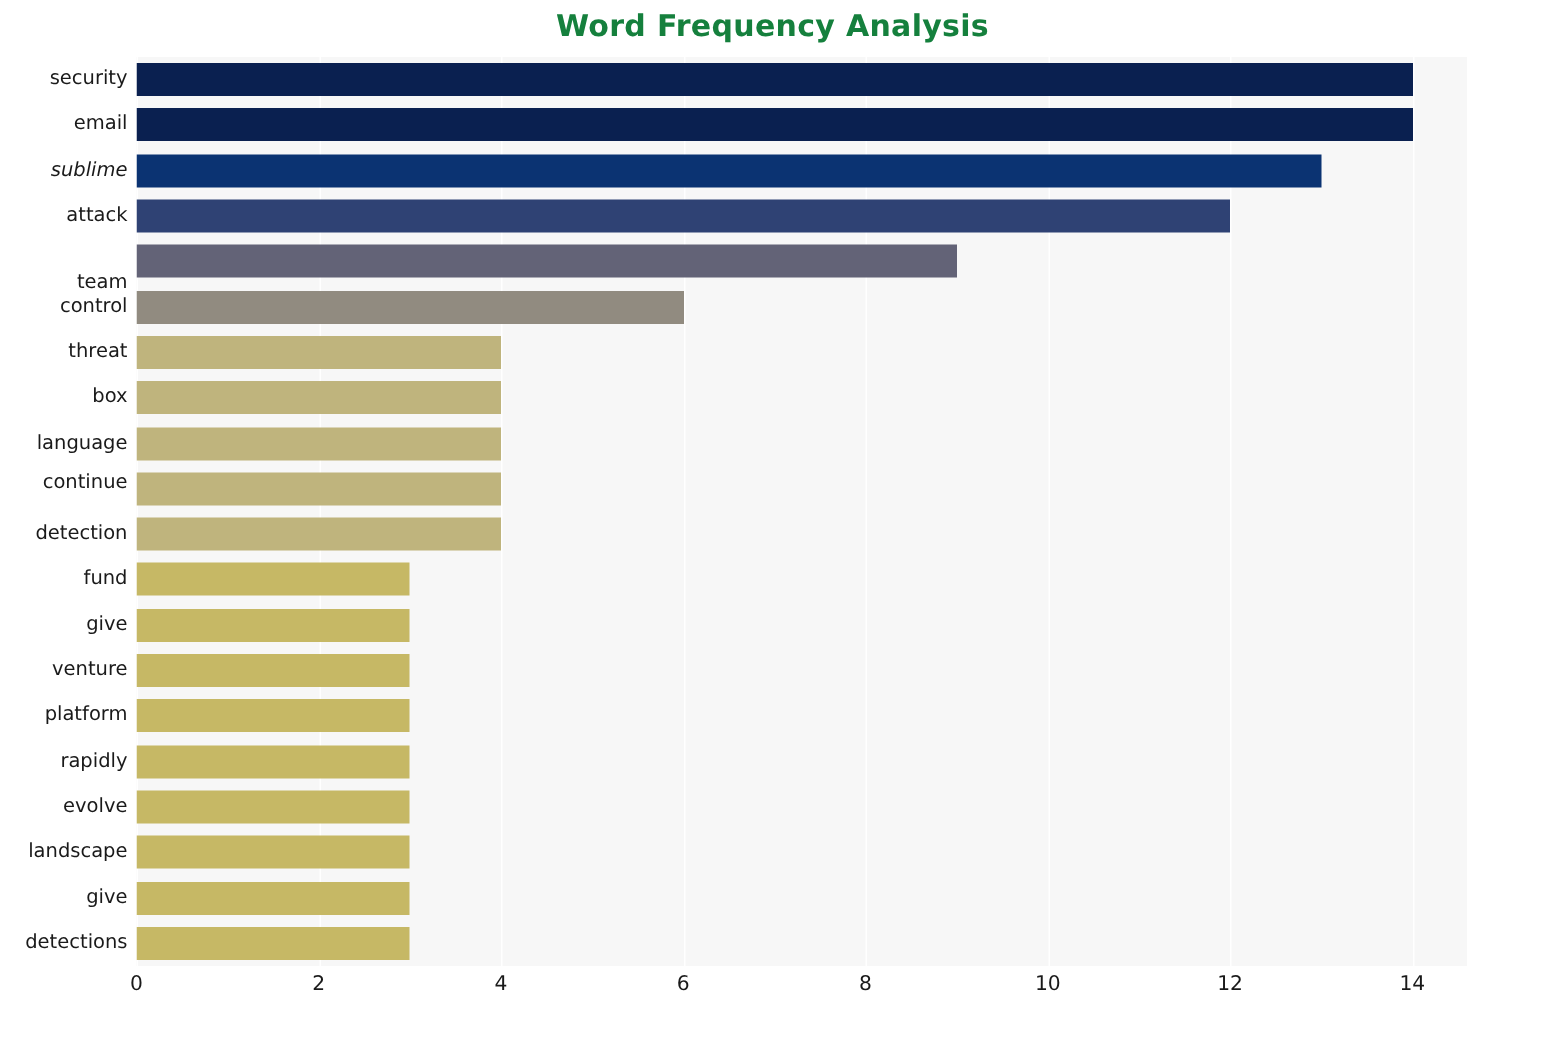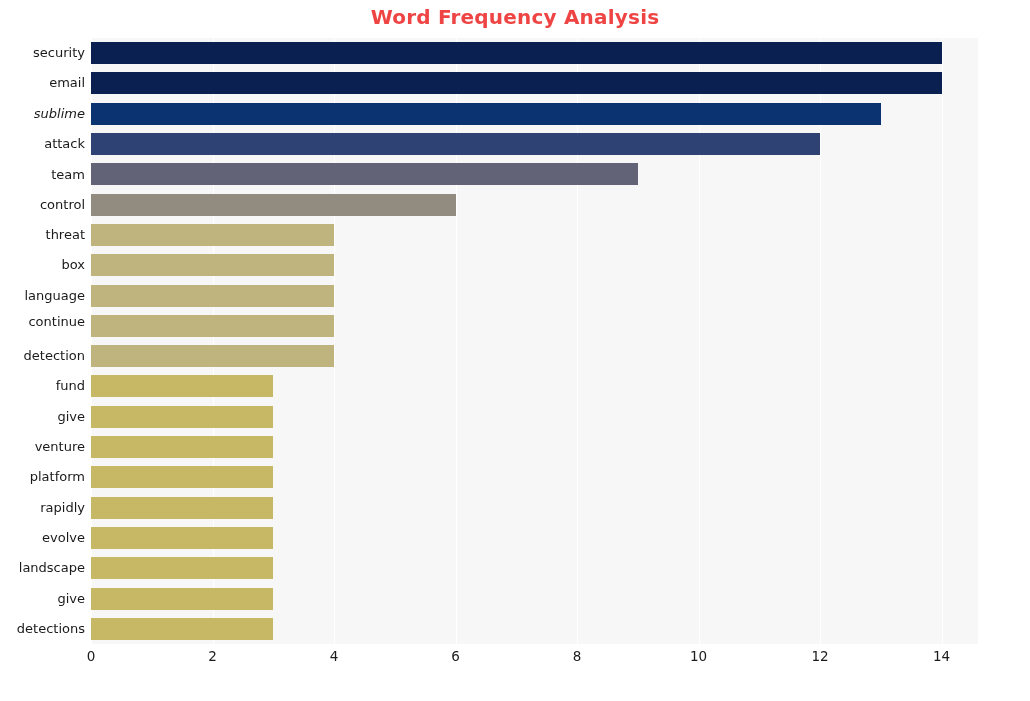--- a/index.html
+++ b/index.html
@@ -20,21 +20,21 @@
     background: #ffffff;
   }
   #chart-title {
     position: absolute;
     left: 0;
     top: 5px;
     width: 1030px;
     text-align: center;
     font-size: 20px;
     font-weight: bold;
-    color: #ef4444;
+    color: #15803d;
     letter-spacing: 0.2px;
   }
   
   #plot-area {
     position: absolute;
     left: 91px;
     top: 38px;
     width: 887px;
     height: 606px;
     background: #f7f7f7;
@@ -136,21 +136,21 @@
         <div class="bar" style="top: 549.55px; width: 182.26px; background: rgb(198, 184, 101);"></div>
         <div class="bar" style="top: 579.85px; width: 182.26px; background: rgb(198, 184, 101);"></div>
       </div>
   </div>
 
   <div id="y-labels">
       <div class="y-label" style="top: 8.15px;">security</div>
       <div class="y-label" style="top: 38.45px;">email</div>
       <div class="y-label" style="top: 68.75px; font-style: italic;">sublime</div>
       <div class="y-label" style="top: 99.05px;">attack</div>
-      <div class="y-label" style="top: 130px;">team</div>
+      <div class="y-label" style="top: 144px;">team</div>
       <div class="y-label" style="top: 159.65px;">control</div>
       <div class="y-label" style="top: 189.95px;">threat</div>
       <div class="y-label" style="top: 220.25px;">box</div>
       <div class="y-label" style="top: 250.55px;">language</div>
       <div class="y-label" style="top: 277px; margin-left: 29px;">continue</div>
       <div class="y-label" style="top: 311.15px; padding-left: 48px;">detection</div>
       <div class="y-label" style="top: 341.45px;">fund</div>
       <div class="y-label" style="top: 371.75px;">give</div>
       <div class="y-label" style="top: 402.05px;">venture</div>
       <div class="y-label" style="top: 432.35px;">platform</div>

